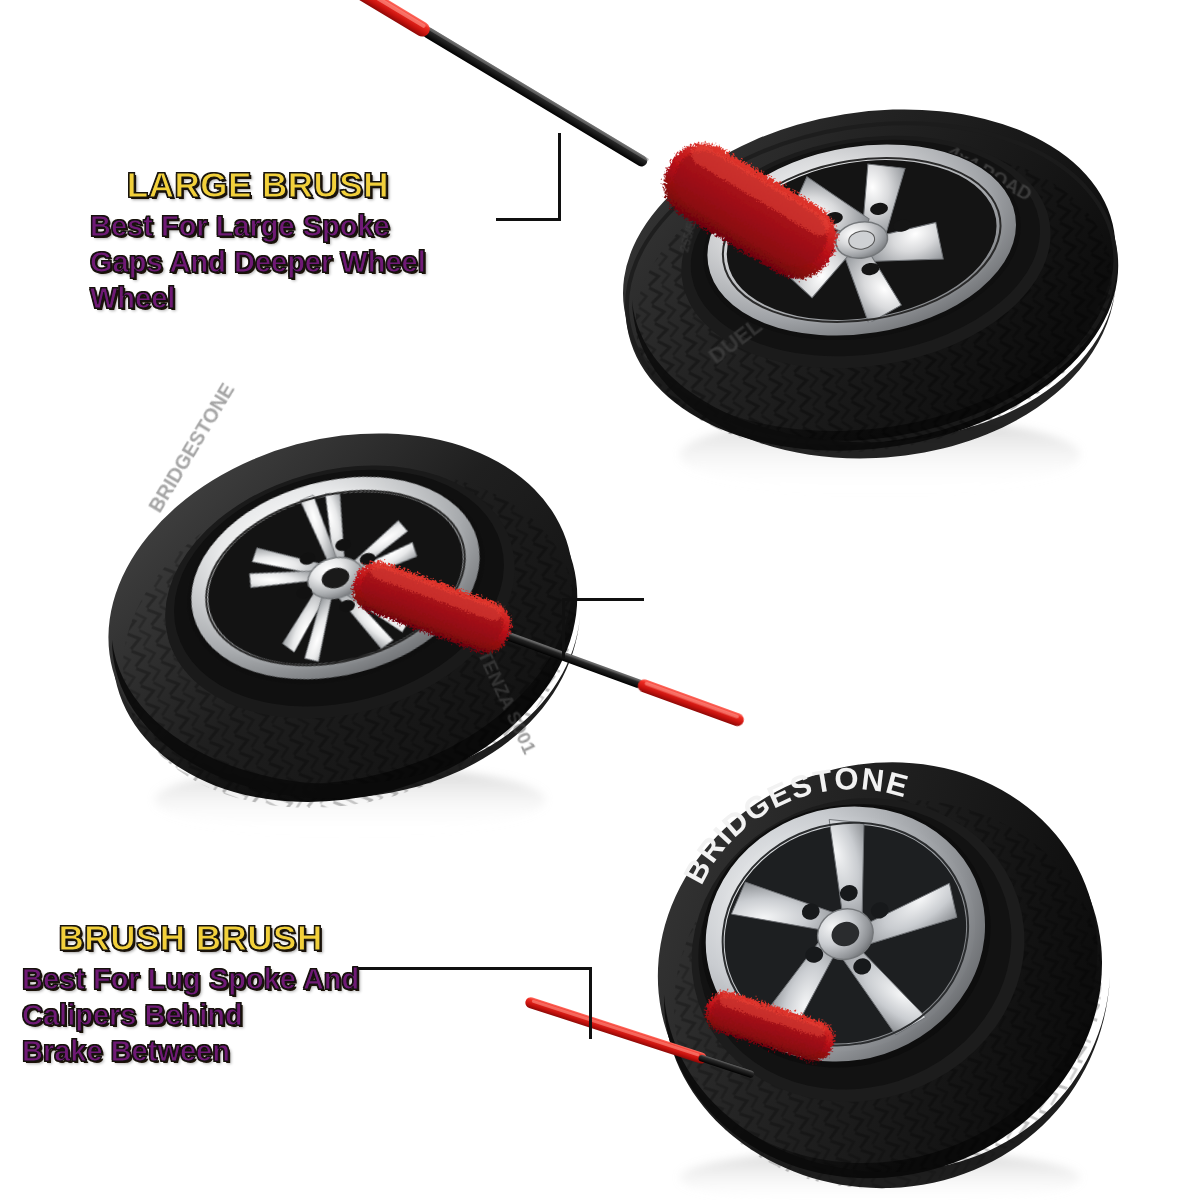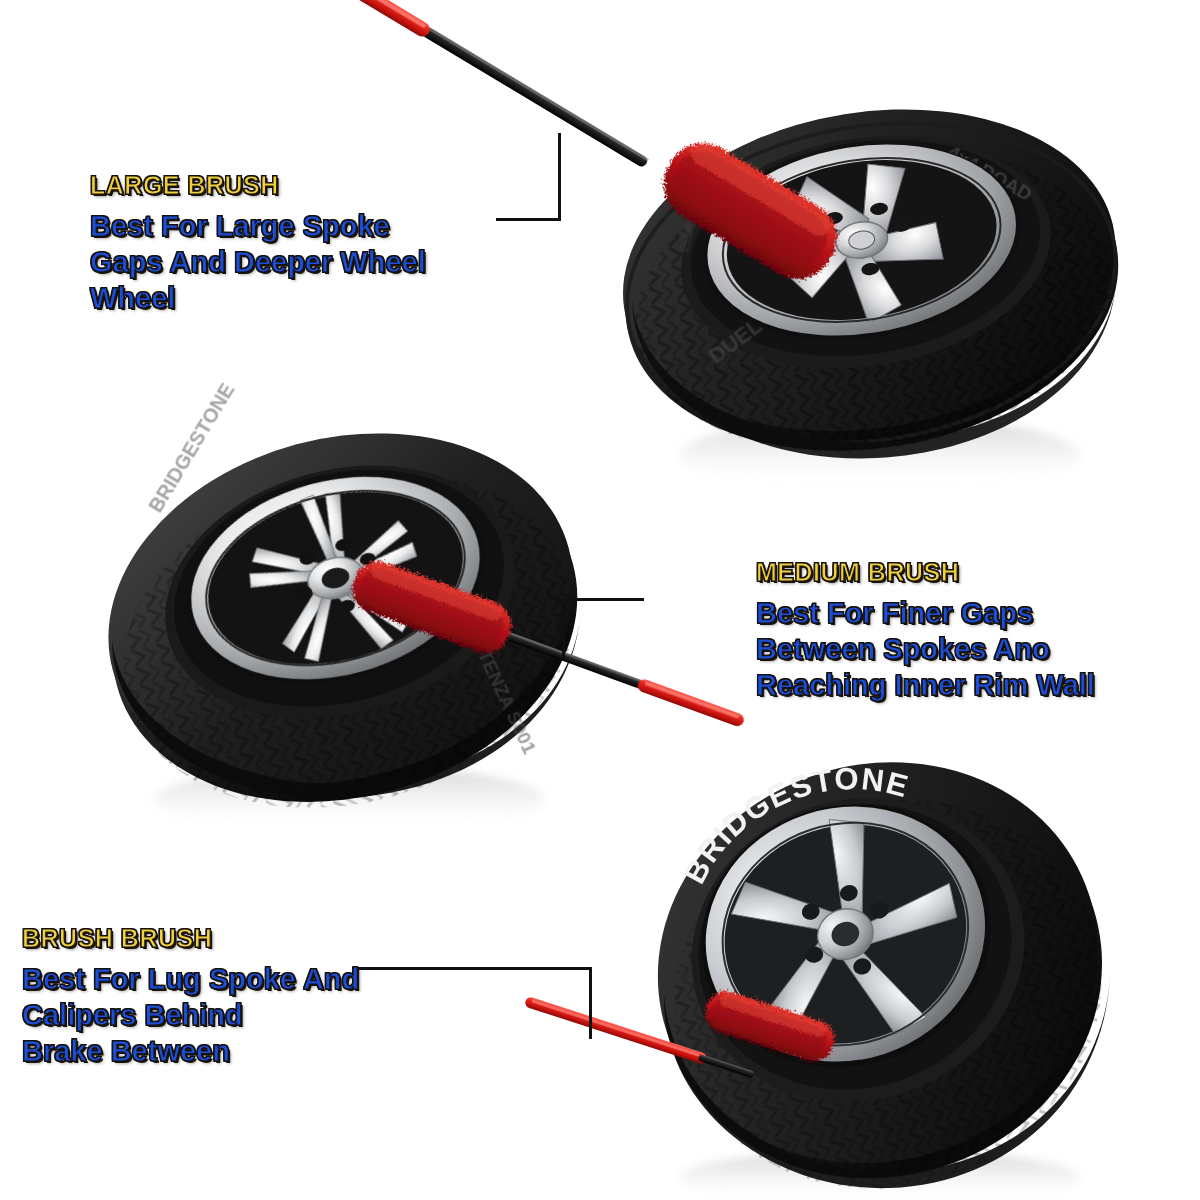--- a/index.html
+++ b/index.html
@@ -9,40 +9,41 @@
     font-family:"Liberation Sans", sans-serif;
     overflow:hidden;
   }
   #stage{position:relative;width:1200px;height:1200px;background:#fff;overflow:hidden;}
 
   
   .callout{position:absolute;}
   .callout .c-title{
     font-family:"Liberation Sans", sans-serif;
     font-weight:bold;
-    font-size:25px;
+    font-size:35px;
     line-height:40px;
     letter-spacing:0.5px;
     color:#F2D03B;
     -webkit-text-stroke:1px #111;
     text-shadow:
        2px 2px 0 #1b1208,
       -1px  1px 0 #1b1208,
        1px -1px 0 #1b1208,
       -1px -1px 0 #1b1208,
        3px 3px 3px rgba(0,0,0,.35);
     white-space:nowrap;
     margin:0 0 3px 0;
+    text-align:center;
   }
   .callout .c-line{
     font-family:"Liberation Sans", sans-serif;
     font-weight:bold;
     font-size:29px;
     line-height:36px;
-    color:#1d4ed8;
+    color:#701a75;
     -webkit-text-stroke:1px #111;
     text-shadow:
        2px 2px 0 #1b1208,
       -1px  1px 0 #1b1208,
        1px -1px 0 #1b1208,
       -1px -1px 0 #1b1208,
        3px 3px 3px rgba(0,0,0,.3);
     white-space:nowrap;
   }
   #callout-large{left:90px;top:165px;}
@@ -375,26 +376,20 @@
     <div class="seg-v" style="left:589px;top:967px;height:72px;"></div>
   </div>
 
   <div class="callout" id="callout-large">
     <div class="c-title">LARGE BRUSH</div>
     <div class="c-line">Best For Large Spoke</div>
     <div class="c-line">Gaps And Deeper Wheel</div>
     <div class="c-line">Wheel</div>
   </div>
 
-  <div class="callout" id="callout-medium">
-    <div class="c-title">MEDIUM BRUSH</div>
-    <div class="c-line">Best For Finer Gaps</div>
-    <div class="c-line">Between Spokes Ano</div>
-    <div class="c-line">Reaching Inner Rim Wall</div>
-  </div>
 
   <div class="callout" id="callout-small">
     <div class="c-title">BRUSH BRUSH</div>
     <div class="c-line">Best For Lug Spoke And</div>
     <div class="c-line">Calipers Behind</div>
     <div class="c-line">Brake Between</div>
   </div>
 
 </div>
 

